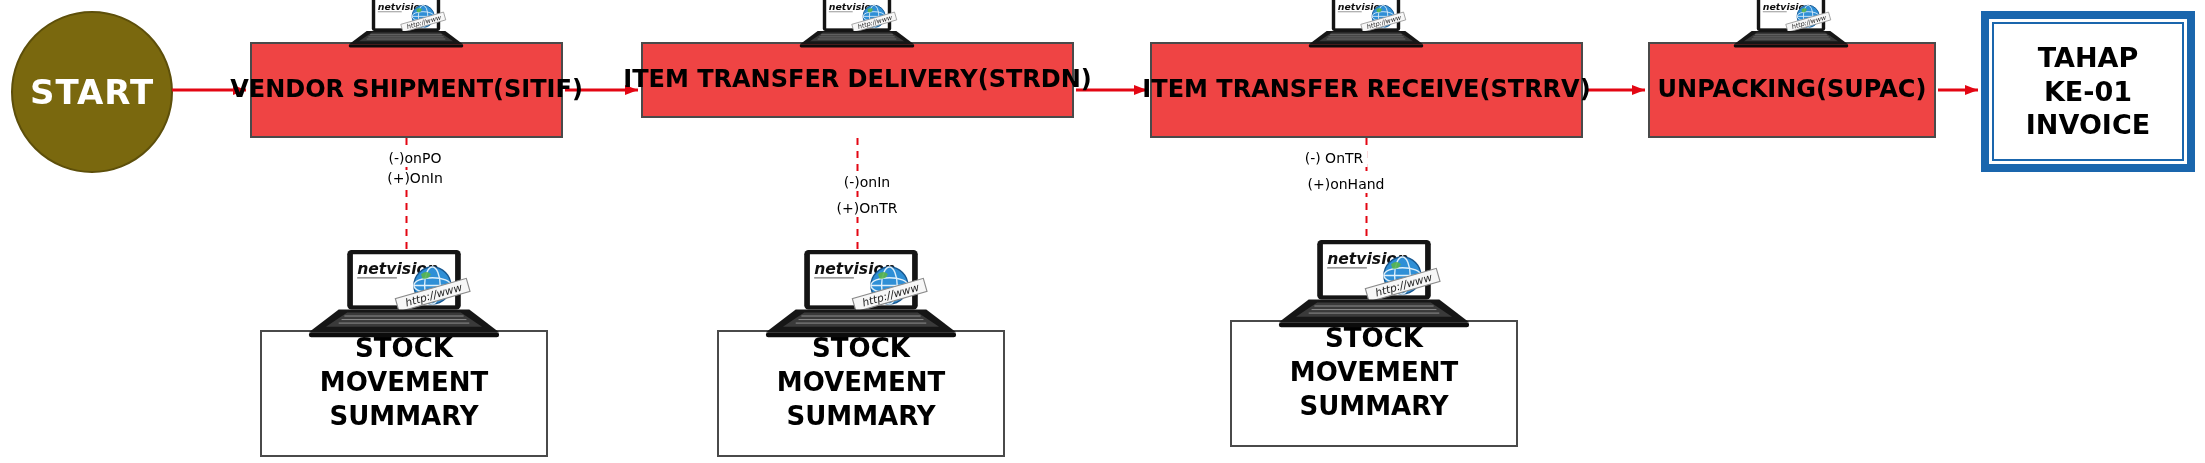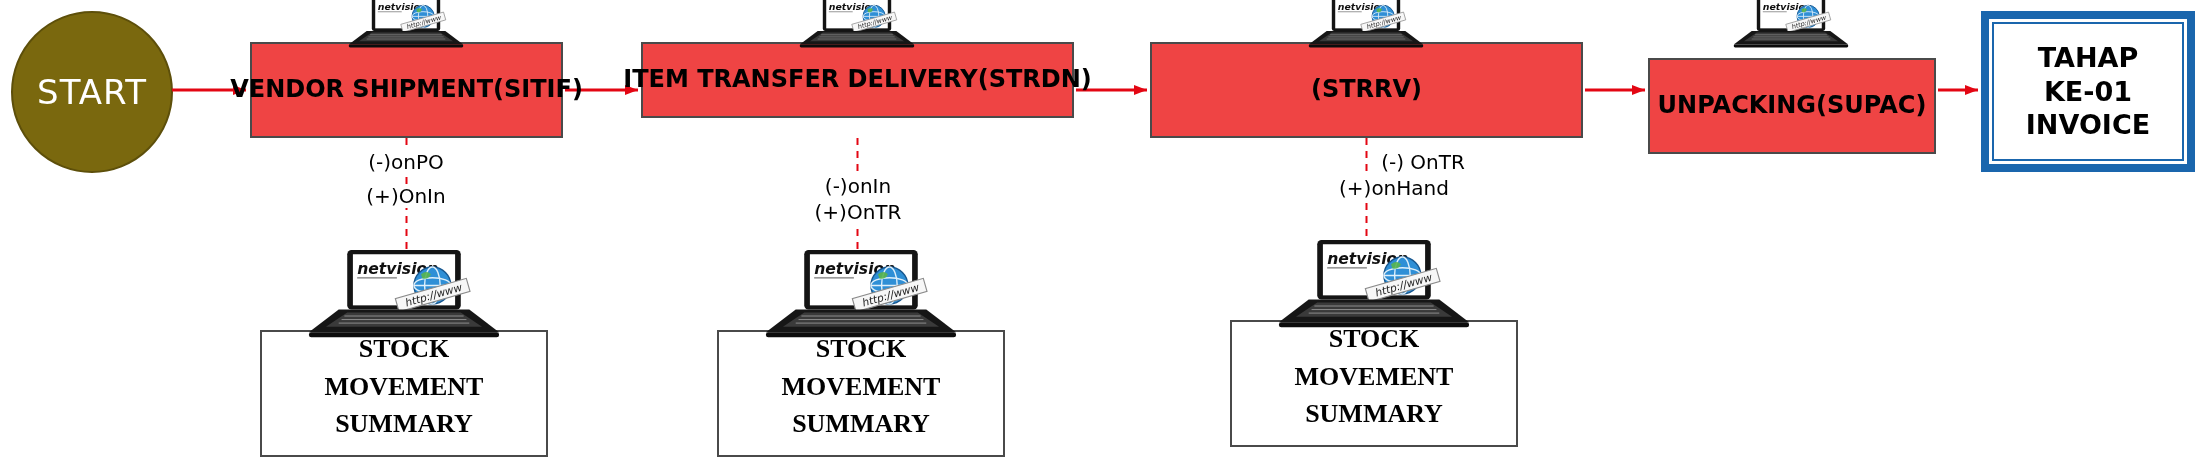--- a/index.html
+++ b/index.html
@@ -6,53 +6,53 @@
   .canvas{
     position:relative;width:2205px;height:463px;background:#ffffff;overflow:hidden;
     font-family:"DejaVu Sans","Liberation Sans",sans-serif;
   }
   
   .startc{
     position:absolute;border-radius:50%;
     background:var(--start-fill,#7a680e);
     border:2px solid #5d4f0a;
     display:flex;align-items:center;justify-content:center;
-    color:#ffffff;font-weight:normal;font-size:34px;letter-spacing:1px;
+    color:#ffffff;font-weight:bold;font-size:34px;letter-spacing:1px;
   }
   
   .pbox{
     position:absolute;background:#ef4444;border:2px solid #4a4a4a;
     display:flex;flex-direction:row;align-items:center;justify-content:center;
     text-align:center;z-index:2;box-sizing:border-box;
   }
   .pbox .ptitle{font-weight:bold;font-size:24px;color:#000;line-height:1.3;white-space:nowrap;}
   
   .sbox{
     position:absolute;background:#ffffff;border:2px solid #4a4a4a;
-    display:flex;flex-direction:column;align-items:center;justify-content:space-between;
-    text-align:center;z-index:2;box-sizing:border-box;padding-bottom:14px;font-family:Liberation Serif, serif;
+    display:flex;flex-direction:column;align-items:center;justify-content:flex-start;
+    text-align:center;z-index:2;box-sizing:border-box;padding-bottom:14px;
   }
   .sbox .sline{font-weight:bold;font-size:26px;color:#000;line-height:1.3;}
   
   .endbox{
     position:absolute;background:#ffffff;border:8px solid var(--end-border,#1a66ad);
     box-sizing:border-box;z-index:2;
   }
   .endbox-inner{
     position:absolute;left:3px;top:3px;right:3px;bottom:3px;
     border:2px solid var(--end-border,#1a66ad);
     display:flex;flex-direction:column;align-items:center;justify-content:center;
     text-align:center;
   }
   .endbox-inner div{font-weight:bold;font-size:27px;color:#000;line-height:1.25;}
   
   .conn-label{
     position:absolute;transform:translateX(-50%);
     background:#ffffff;padding:0 4px;
-    font-size:20px;color:#000;z-index:4;white-space:nowrap;line-height:1.2;
+    font-size:14px;color:#000;z-index:4;white-space:nowrap;line-height:1.2;margin-left:9px;
   }
   
   .laptop{position:absolute;z-index:3;}
   
   .overlay{position:absolute;left:0;top:0;width:2205px;height:463px;z-index:1;pointer-events:none;}
   .arrow-line{stroke:var(--arrow-color,#e30613);stroke-width:3;fill:none;}
   .dash-line{stroke:var(--arrow-color,#e30613);stroke-width:2;fill:none;stroke-dasharray:7 6;}
   .arrow-head{fill:var(--arrow-color,#e30613);}
   .lp-brand{font-family:"DejaVu Sans","Liberation Sans",sans-serif;}
   .lp-banner{font-family:"DejaVu Sans","Liberation Sans",sans-serif;}
@@ -113,23 +113,24 @@
 
   <div class="pbox" style="left:250px;top:42px;width:313px;height:96px">
     <div class="ptitle">VENDOR SHIPMENT</div>
     <div class="ptitle">(SITIF)</div>
   </div>
   <div class="pbox" style="left:641px;top:42px;width:433px;height:76px">
     <div class="ptitle">ITEM TRANSFER DELIVERY</div>
     <div class="ptitle">(STRDN)</div>
   </div>
   <div class="pbox" style="left:1150px;top:42px;width:433px;height:96px">
+    <div class="ptitle">ITEM TRANSFER RECEIVE</div>
     <div class="ptitle">(STRRV)</div>
   </div>
-  <div class="pbox" style="left:1648px;top:58px;width:288px;height:96px">
+  <div class="pbox" style="left:1648px;top:42px;width:288px;height:96px">
     <div class="ptitle">UNPACKING</div>
     <div class="ptitle">(SUPAC)</div>
   </div>
 
   <div class="endbox" style="left:1981px;top:11px;width:214px;height:161px">
     <div class="endbox-inner">
       <div>TAHAP</div>
       <div>KE-01</div>
       <div>INVOICE</div>
     </div>
@@ -142,25 +143,25 @@
       <use href="#laptop-symbol"></use>
     </svg>
   <svg class="laptop" style="left:1306px;top:-5px;width:120px;height:53px">
       <use href="#laptop-symbol"></use>
     </svg>
   <svg class="laptop" style="left:1731px;top:-5px;width:120px;height:53px">
       <use href="#laptop-symbol"></use>
     </svg>
 
   <div class="conn-label" style="left:406px;top:150px">(-)onPO</div>
-  <div class="conn-label" style="left:406px;top:184px">(+)OnIn</div>
+  <div class="conn-label" style="left:406px;top:170px">(+)OnIn</div>
   <div class="conn-label" style="left:858px;top:174px">(-)onIn</div>
   <div class="conn-label" style="left:858px;top:200px">(+)OnTR</div>
-  <div class="conn-label" style="left:1423px;top:150px">(-) OnTR</div>
-  <div class="conn-label" style="left:1394px;top:176px">(+)onHand</div>
+  <div class="conn-label" style="left:1325px;top:150px">(-) OnTR</div>
+  <div class="conn-label" style="left:1337px;top:176px">(+)onHand</div>
 
   <div class="sbox" style="left:260px;top:330px;width:288px;height:127px">
     <div class="sline">STOCK</div>
     <div class="sline">MOVEMENT</div>
     <div class="sline">SUMMARY</div>
   </div>
   <div class="sbox" style="left:717px;top:330px;width:288px;height:127px">
     <div class="sline">STOCK</div>
     <div class="sline">MOVEMENT</div>
     <div class="sline">SUMMARY</div>

